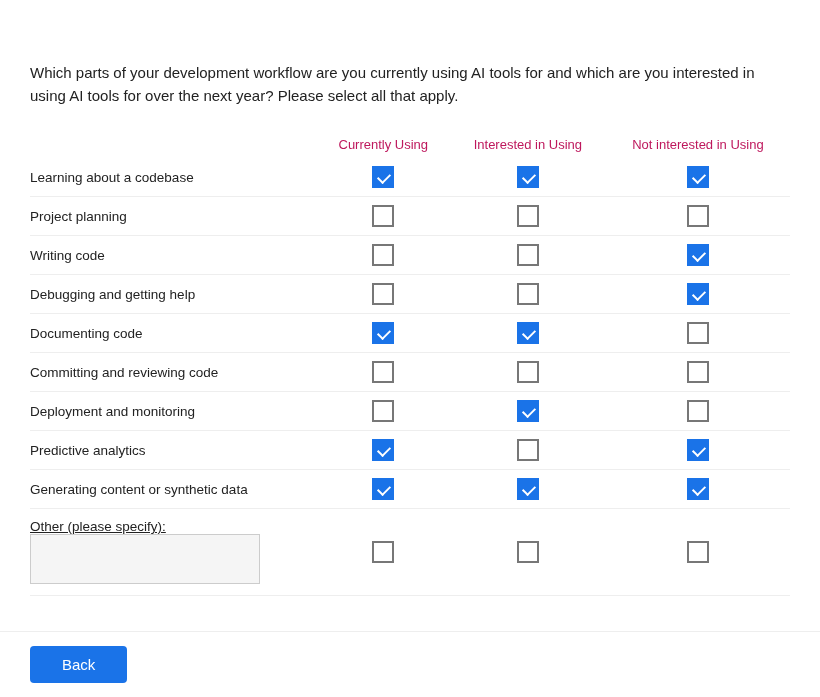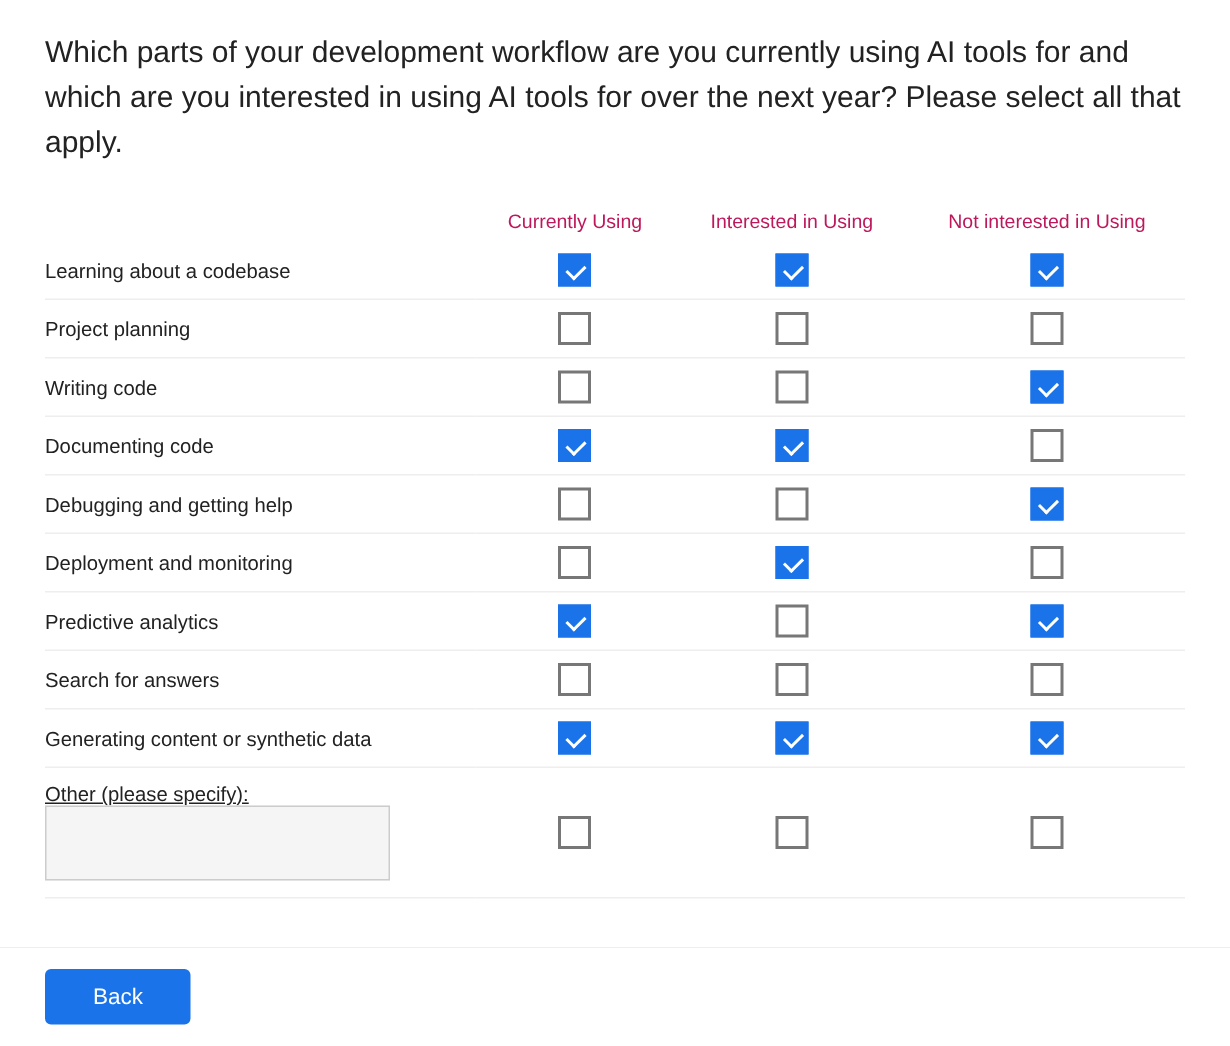--- a/index.html
+++ b/index.html
@@ -9,24 +9,25 @@
       background: #fff;
       color: #222;
       width: 820px;
       min-height: 697px;
       position: relative;
     }
     .page-container {
       padding: 20px 30px 80px 30px;
     }
     .question-text {
-      font-size: 20px;
+      font-size: 15px;
       line-height: 1.5;
       margin-bottom: 24px;
       max-width: 780px;
+      margin-top: 42px;
     }
     .survey-table {
       width: 100%;
       border-collapse: collapse;
     }
     .survey-table thead tr th {
       text-align: center;
       font-weight: normal;
       font-size: 13px;
       padding: 6px 10px;
@@ -140,48 +141,48 @@
           <td class="check-cell"><span class="checkbox-custom"></span></td>
           <td class="check-cell"><span class="checkbox-custom"></span></td>
         </tr>
         <tr>
           <td>Writing code</td>
           <td class="check-cell"><span class="checkbox-custom"></span></td>
           <td class="check-cell"><span class="checkbox-custom"></span></td>
           <td class="check-cell"><span class="checkbox-custom checked"></span></td>
         </tr>
         <tr>
+          <td>Debugging and getting help</td>
+          <td class="check-cell"><span class="checkbox-custom"></span></td>
+          <td class="check-cell"><span class="checkbox-custom"></span></td>
+          <td class="check-cell"><span class="checkbox-custom checked"></span></td>
+        </tr>
+        <tr>
           <td>Documenting code</td>
           <td class="check-cell"><span class="checkbox-custom checked"></span></td>
           <td class="check-cell"><span class="checkbox-custom checked"></span></td>
           <td class="check-cell"><span class="checkbox-custom"></span></td>
         </tr>
         <tr>
-          <td>Debugging and getting help</td>
-          <td class="check-cell"><span class="checkbox-custom"></span></td>
-          <td class="check-cell"><span class="checkbox-custom"></span></td>
-          <td class="check-cell"><span class="checkbox-custom checked"></span></td>
+          <td>Committing and reviewing code</td>
+          <td class="check-cell"><span class="checkbox-custom"></span></td>
+          <td class="check-cell"><span class="checkbox-custom"></span></td>
+          <td class="check-cell"><span class="checkbox-custom"></span></td>
         </tr>
         <tr>
           <td>Deployment and monitoring</td>
           <td class="check-cell"><span class="checkbox-custom"></span></td>
           <td class="check-cell"><span class="checkbox-custom checked"></span></td>
           <td class="check-cell"><span class="checkbox-custom"></span></td>
         </tr>
         <tr>
           <td>Predictive analytics</td>
           <td class="check-cell"><span class="checkbox-custom checked"></span></td>
           <td class="check-cell"><span class="checkbox-custom"></span></td>
           <td class="check-cell"><span class="checkbox-custom checked"></span></td>
-        </tr>
-        <tr>
-          <td>Search for answers</td>
-          <td class="check-cell"><span class="checkbox-custom"></span></td>
-          <td class="check-cell"><span class="checkbox-custom"></span></td>
-          <td class="check-cell"><span class="checkbox-custom"></span></td>
         </tr>
         <tr>
           <td>Generating content or synthetic data</td>
           <td class="check-cell"><span class="checkbox-custom checked"></span></td>
           <td class="check-cell"><span class="checkbox-custom checked"></span></td>
           <td class="check-cell"><span class="checkbox-custom checked"></span></td>
         </tr>
         <tr>
           <td style="vertical-align: top; padding-top: 10px; text-decoration: underline;"><span class="other-label">Other (please specify):</span><br><textarea class="other-input" style=""></textarea></td>
           <td class="check-cell" style="vertical-align: middle;"><span class="checkbox-custom"></span></td>

